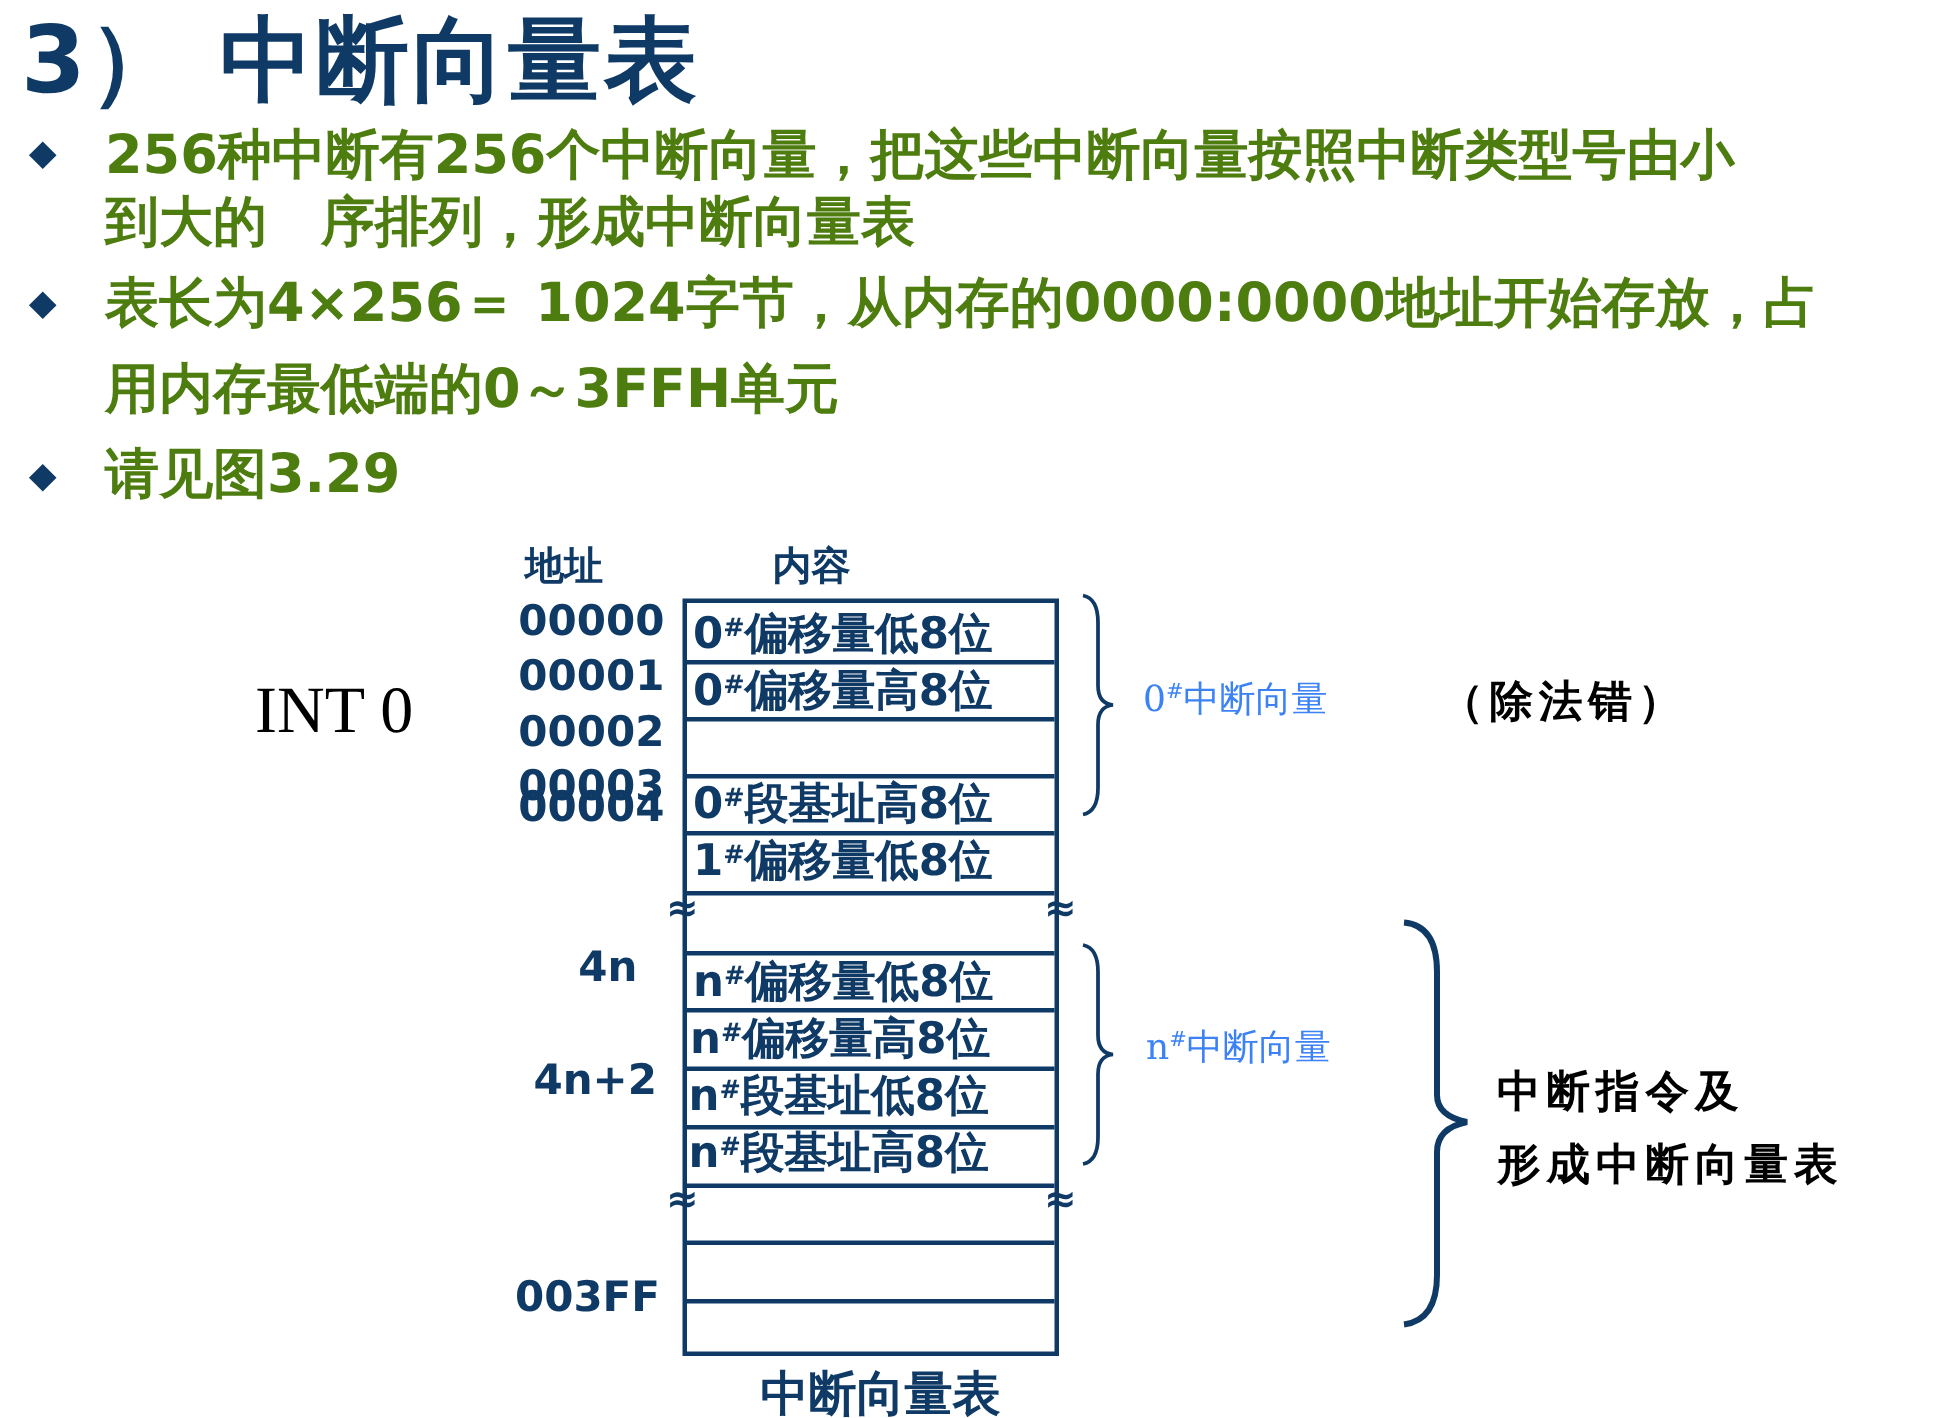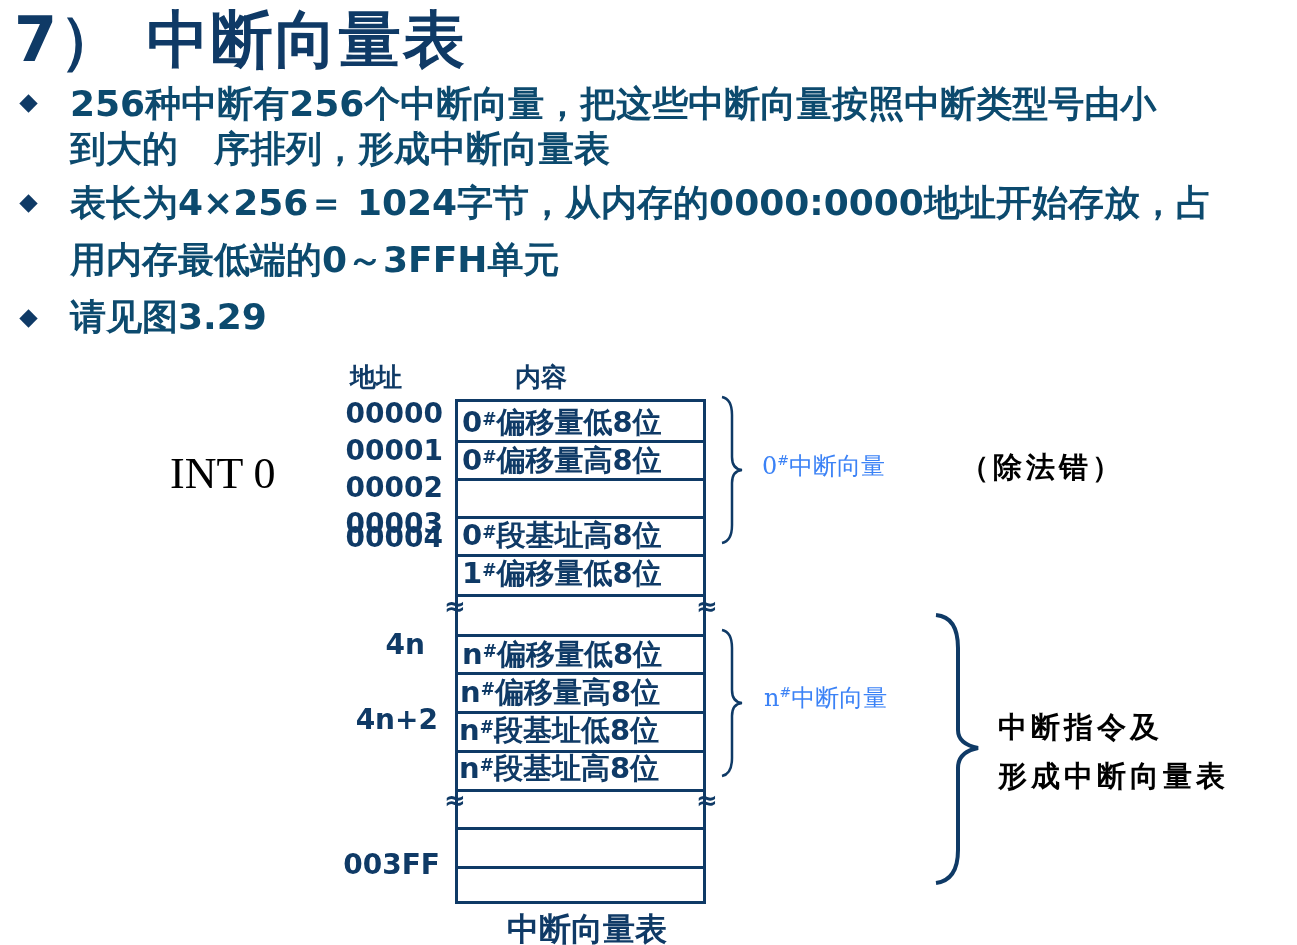--- a/index.html
+++ b/index.html
@@ -1,40 +1,40 @@
 <!DOCTYPE html>
 <html><head>
 <meta charset="utf-8">
 <style>
   html, body { margin:0; padding:0; background:#ffffff; }
   body { width:1297px; height:945px; position:relative; overflow:hidden;
          font-family:"DejaVu Sans", "Liberation Sans", sans-serif; color:#0f3a66; }
   .abs { position:absolute; }
   .title { left:14px; top:2px; font-size:62px; font-weight:bold; color:#0f3a66; letter-spacing:2px; line-height:76px; }
   .bullet { position:absolute; left:22px; width:13px; height:13px; background:#0f3a66; transform:rotate(45deg); }
-  .btext { position:absolute; left:70px; font-size:36px; font-weight:bold; color:#0c4a6e; line-height:44px; white-space:nowrap; }
+  .btext { position:absolute; left:70px; font-size:36px; font-weight:bold; color:#4d7c0f; line-height:44px; white-space:nowrap; }
   .hdr { font-size:26px; font-weight:bold; color:#0f3a66; }
   .addr { font-size:28px; font-weight:bold; color:#0f3a66; text-align:right; width:100px; line-height:36px; }
   .tbl { position:absolute; left:455px; top:399px; width:251px; height:505px; border:3px solid #0f3a66; box-sizing:border-box; }
   .hline { position:absolute; left:0; right:0; height:3px; background:#0f3a66; }
   .cell { position:absolute; left:4px; font-size:29px; font-weight:bold; color:#0f3a66; white-space:nowrap; line-height:36px; }
   .cell sup { font-size:17px; vertical-align:top; position:relative; top:-3px; }
   .wave { position:absolute; font-size:26px; font-weight:bold; color:#0f3a66; line-height:20px; }
   .brace { position:absolute; }
   .lab { font-size:24px; font-weight:normal; color:#3b82f6; white-space:nowrap; }
   .lab .n { font-family:"DejaVu Serif", "Liberation Serif", serif; }
   .lab sup { font-size:14px; }
   .black { color:#000; font-weight:bold; font-size:29px; letter-spacing:4px; white-space:nowrap; font-family:"DejaVu Sans", sans-serif; }
   .int0 { font-family:"Liberation Serif", "DejaVu Serif", serif; font-size:44px; color:#000; white-space:nowrap; }
   .caption { font-size:32px; font-weight:bold; color:#0f3a66; }
 </style>
 </head>
 <body>
 
-<div class="abs title">7） 中断向量表</div>
+<div class="abs title">3） 中断向量表</div>
 
 <div class="bullet" style="top:97px"></div>
 <div class="btext" style="top:82px">256种中断有256个中断向量，把这些中断向量按照中断类型号由小</div>
 <div class="btext" style="top:127px">到大的　序排列，形成中断向量表</div>
 
 <div class="bullet" style="top:197px"></div>
 <div class="btext" style="top:181px">表长为4×256＝ 1024字节，从内存的0000:0000地址开始存放，占</div>
 <div class="btext" style="top:238px">用内存最低端的0～3FFH单元</div>
 
 <div class="bullet" style="top:312px"></div>

